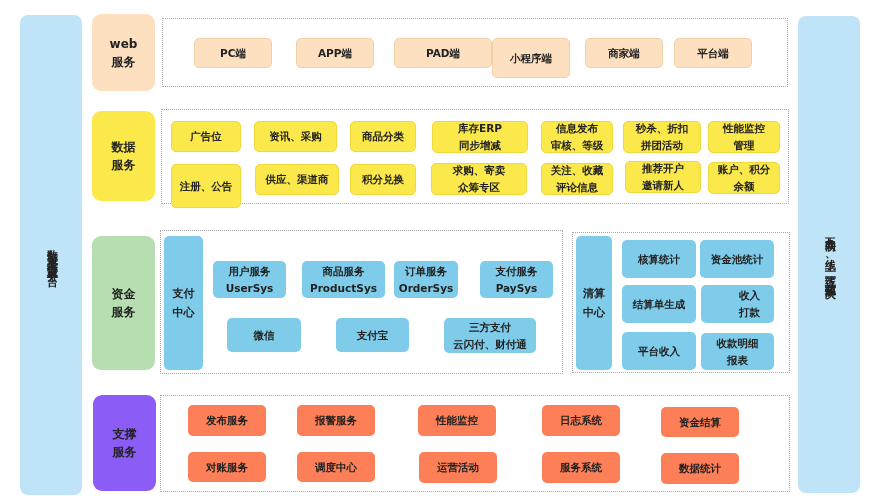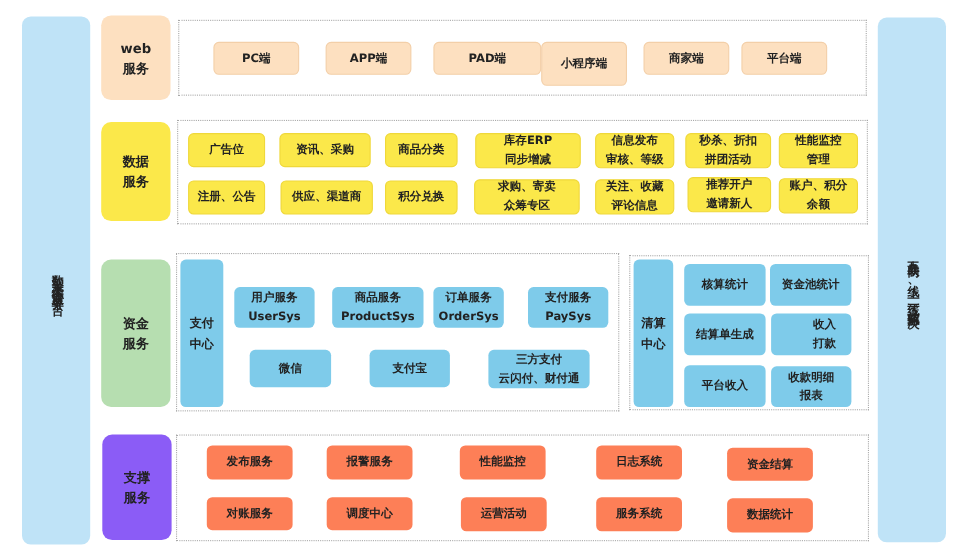--- a/index.html
+++ b/index.html
@@ -49,21 +49,21 @@
 <div class="abs box data" style="left:254px;top:121px;width:83px;height:31px;">资讯、采购</div>
 <div class="abs box data" style="left:350px;top:121px;width:66px;height:31px;">商品分类</div>
 <div class="abs box data" style="left:432px;top:121px;width:96px;height:32px;">库存ERP
 同步增减</div>
 <div class="abs box data" style="left:541px;top:121px;width:72px;height:32px;">信息发布
 审核、等级</div>
 <div class="abs box data" style="left:623px;top:121px;width:78px;height:32px;">秒杀、折扣
 拼团活动</div>
 <div class="abs box data" style="left:708px;top:121px;width:72px;height:32px;">性能监控
 管理</div>
-<div class="abs box data" style="left:171px;top:164px;width:70px;height:31px;text-align:right;">注册、公告</div>
+<div class="abs box data" style="left:171px;top:164px;width:70px;height:44px;text-align:right;">注册、公告</div>
 <div class="abs box data" style="left:255px;top:164px;width:84px;height:31px;">供应、渠道商</div>
 <div class="abs box data" style="left:350px;top:164px;width:66px;height:31px;">积分兑换</div>
 <div class="abs box data" style="left:431px;top:163px;width:96px;height:32px;">求购、寄卖
 众筹专区</div>
 <div class="abs box data" style="left:541px;top:163px;width:72px;height:32px;">关注、收藏
 评论信息</div>
 <div class="abs box data" style="left:625px;top:161px;width:76px;height:32px;">推荐开户
 邀请新人</div>
 <div class="abs box data" style="left:708px;top:162px;width:72px;height:32px;">账户、积分
 余额</div>

